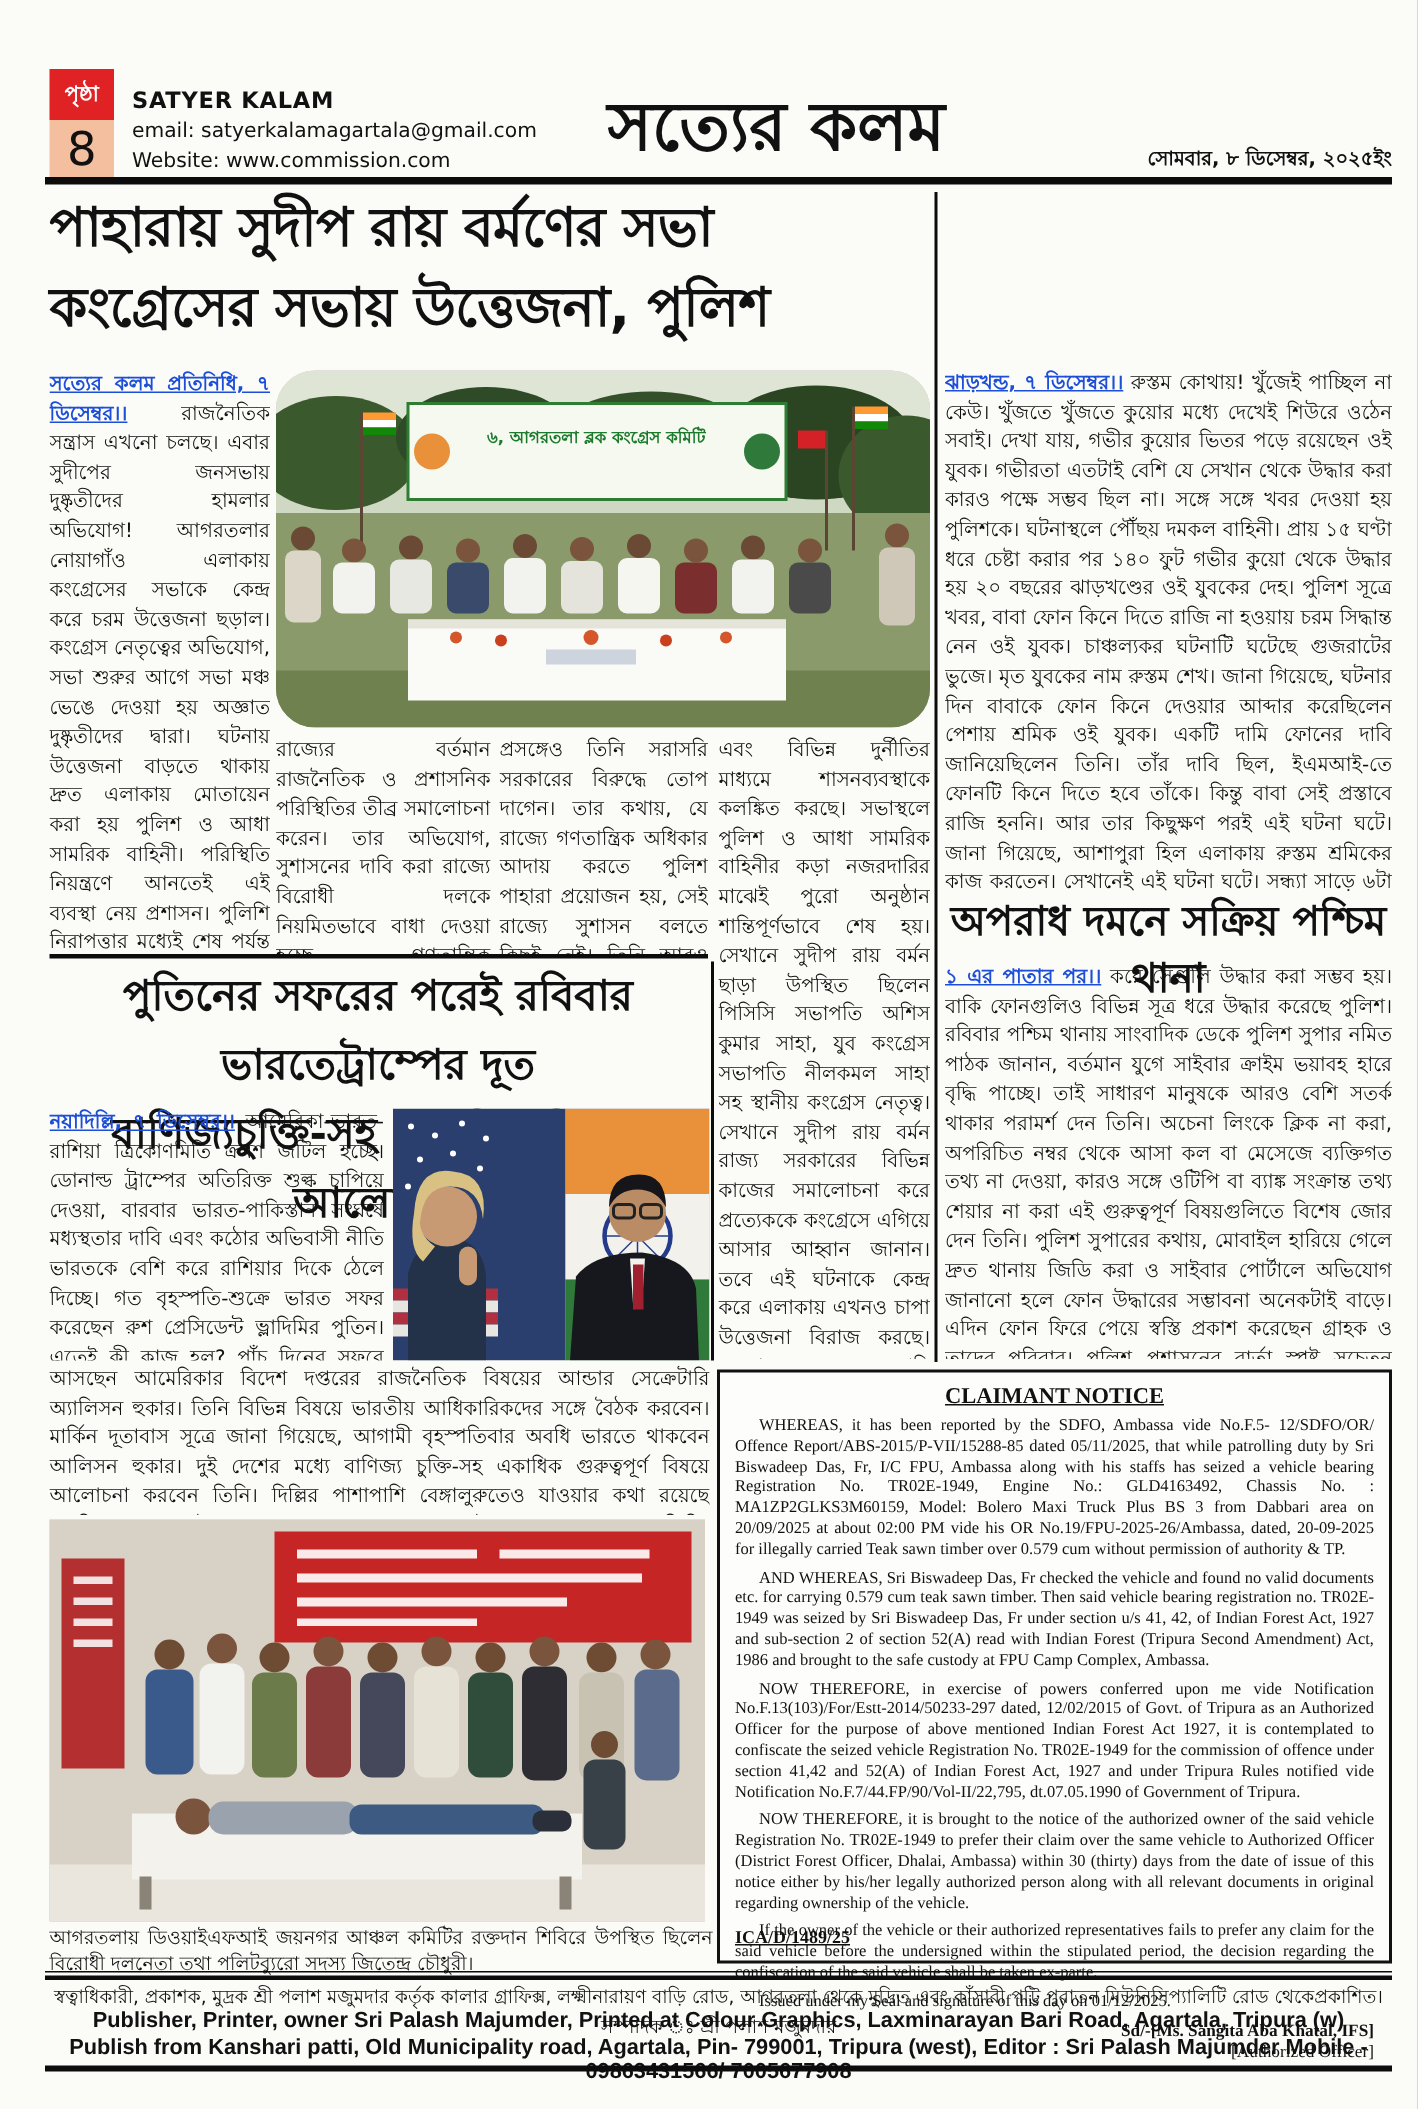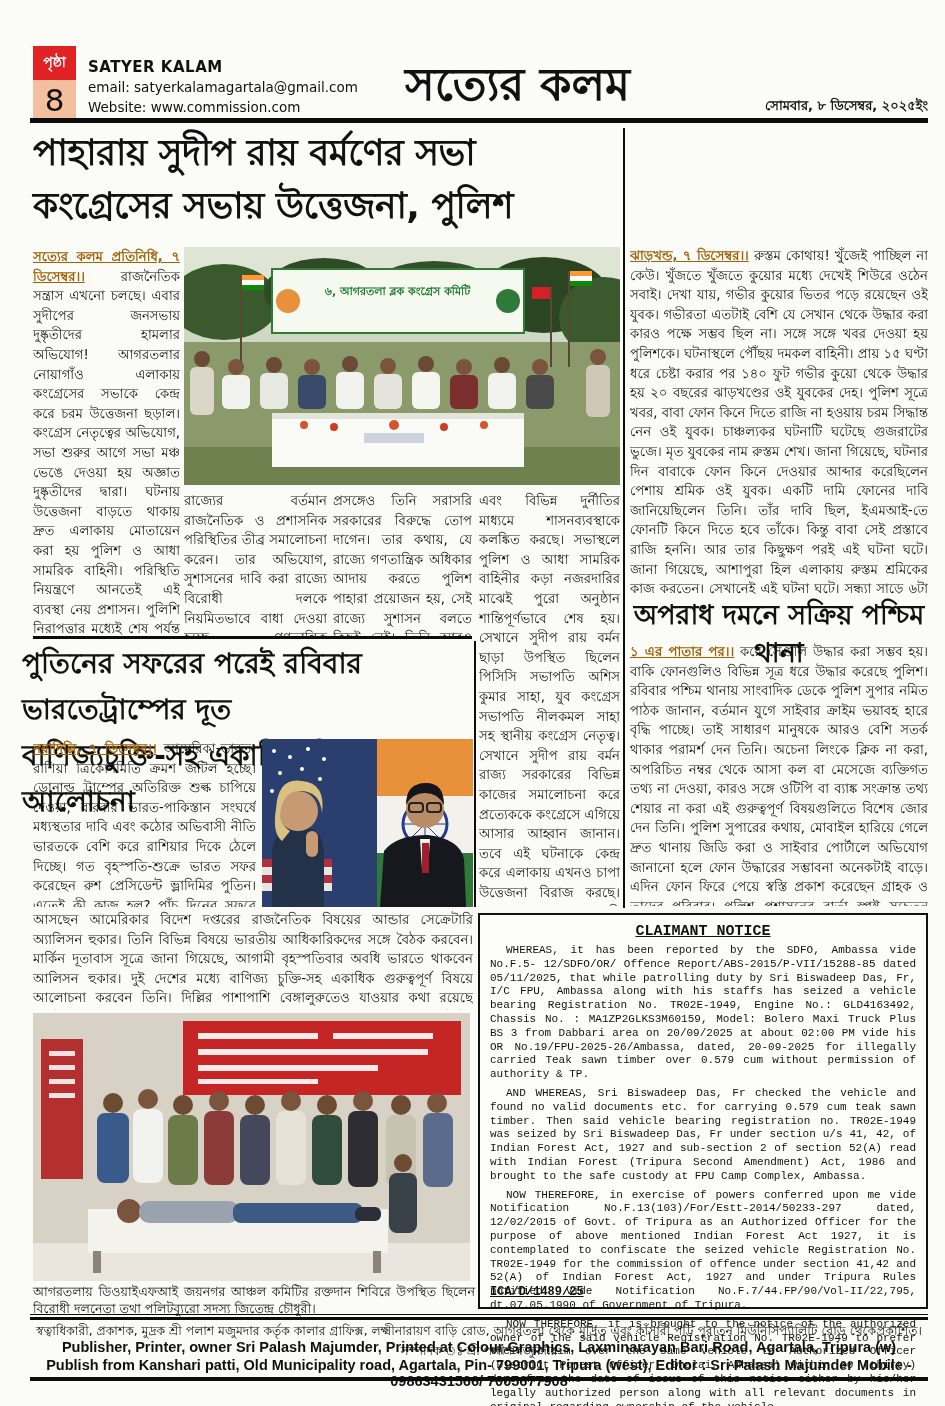--- a/index.html
+++ b/index.html
@@ -20,28 +20,28 @@
   .brand .nm{font-size:15px;font-weight:bold;letter-spacing:.5px;}
   .brand .ct{font-size:13.5px;}
   .masthead{left:330px;top:50px;width:300px;text-align:right;font-size:45px;font-weight:bold;
     font-family:"DejaVu Serif",serif;}
   .hdate{left:628px;top:96px;width:300px;text-align:right;font-size:13px;font-weight:bold;}
   
   .lead-hl{left:33px;top:126px;width:589px;font-size:36px;font-weight:bold;line-height:53px;
     letter-spacing:-0.5px;}
   .emi-hl{left:630px;top:132px;width:298px;text-align:center;font-size:25px;font-weight:bold;line-height:36px;}
   .sub-hl{left:630px;top:596px;width:298px;text-align:center;font-size:27px;font-weight:bold;line-height:38px;}
-  .putin-hl{left:22px;top:641px;width:440px;text-align:left;font-size:28px;font-weight:bold;line-height:46px;}
+  .putin-hl{left:32px;top:641px;width:440px;text-align:center;font-size:28px;font-weight:bold;line-height:46px;}
   
   .btxt{font-size:13.2px;line-height:19.6px;text-align:justify;overflow:hidden;}
-  .dateline{color:#a16207;font-weight:bold;text-decoration:underline;}
+  .dateline{color:#1d4ed8;font-weight:bold;text-decoration:underline;}
   .caption{font-size:12.6px;line-height:16.5px;text-align:justify;}
   
   .notice{left:478px;top:913px;width:450px;height:396px;border:2.5px solid #111;background:#fdfdfb;
-    font-family:Liberation Mono, monospace;box-sizing:border-box;padding:6px 10px 4px 10px;}
+    font-family:Liberation Serif, serif;box-sizing:border-box;padding:6px 10px 4px 10px;}
   .notice h3{margin:2px 0 4px 0;text-align:center;font-size:15px;text-decoration:underline;}
   .notice p{margin:0 0 5px 0;font-size:11px;line-height:13.8px;text-align:justify;text-indent:16px;}
   .notice .sig{text-align:right;font-size:11.5px;line-height:14px;}
   .notice .sig .s1{font-weight:bold;}
   .notice .ref{position:absolute;left:10px;bottom:8px;font-weight:bold;font-size:12px;
     text-decoration:underline;}
   
   .f-bn{left:30px;top:1322px;width:898px;text-align:center;font-size:12.3px;}
   .f-en{left:30px;width:898px;text-align:center;font-weight:bold;font-size:14.5px;
     font-family:"Liberation Sans",sans-serif;}
@@ -78,21 +78,21 @@
   <div class="abs lead-hl">
     <div>পাহারায় সুদীপ রায় বর্মণের সভা</div>
     <div>কংগ্রেসের সভায় উত্তেজনা, পুলিশ</div>
   </div>
 
   <div class="abs btxt" style="left:33px;top:247px;width:147px;height:392px;">
     <span class="dateline">সত্যের কলম প্রতিনিধি, ৭ ডিসেম্বর।।</span>
     <span>রাজনৈতিক সন্ত্রাস এখনো চলছে। এবার সুদীপের জনসভায় দুষ্কৃতীদের হামলার অভিযোগ! আগরতলার নোয়াগাঁও এলাকায় কংগ্রেসের সভাকে কেন্দ্র করে চরম উত্তেজনা ছড়াল। কংগ্রেস নেতৃত্বের অভিযোগ, সভা শুরুর আগে সভা মঞ্চ ভেঙে দেওয়া হয় অজ্ঞাত দুষ্কৃতীদের দ্বারা। ঘটনায় উত্তেজনা বাড়তে থাকায় দ্রুত এলাকায় মোতায়েন করা হয় পুলিশ ও আধা সামরিক বাহিনী। পরিস্থিতি নিয়ন্ত্রণে আনতেই এই ব্যবস্থা নেয় প্রশাসন। পুলিশি নিরাপত্তার মধ্যেই শেষ পর্যন্ত অনুষ্ঠিত হয় কংগ্রেসের সভা। সভায় ভাষণ দেন দলের বর্ষীয়ান নেতা ও বিধায়ক সুদীপ রায় বর্মন। বক্তব্য রাখতে গিয়ে তিনি</span>
   </div>
 
-  <div class="abs photo" style="left:184px;top:247px;width:436px;height:238px;">
+  <div class="abs photo" style="left:184px;top:247px;width:436px;height:238px;border-radius:26px;">
     <svg width="436" height="238" viewBox="0 0 436 238">
       <rect x="0" y="0" width="436" height="238" fill="#cfd8c2"></rect>
       <rect x="0" y="0" width="436" height="40" fill="#dfe5d4"></rect>
       <ellipse cx="40" cy="55" rx="55" ry="38" fill="#3a5a2e"></ellipse>
       <ellipse cx="140" cy="45" rx="60" ry="34" fill="#2e4a26"></ellipse>
       <ellipse cx="250" cy="50" rx="70" ry="36" fill="#33502a"></ellipse>
       <ellipse cx="360" cy="48" rx="65" ry="38" fill="#2b4523"></ellipse>
       <ellipse cx="420" cy="70" rx="45" ry="40" fill="#3a5a2e"></ellipse>
       <rect x="0" y="95" width="436" height="143" fill="#8a9a6b"></rect>
       <rect x="0" y="200" width="436" height="38" fill="#6f814f"></rect>

